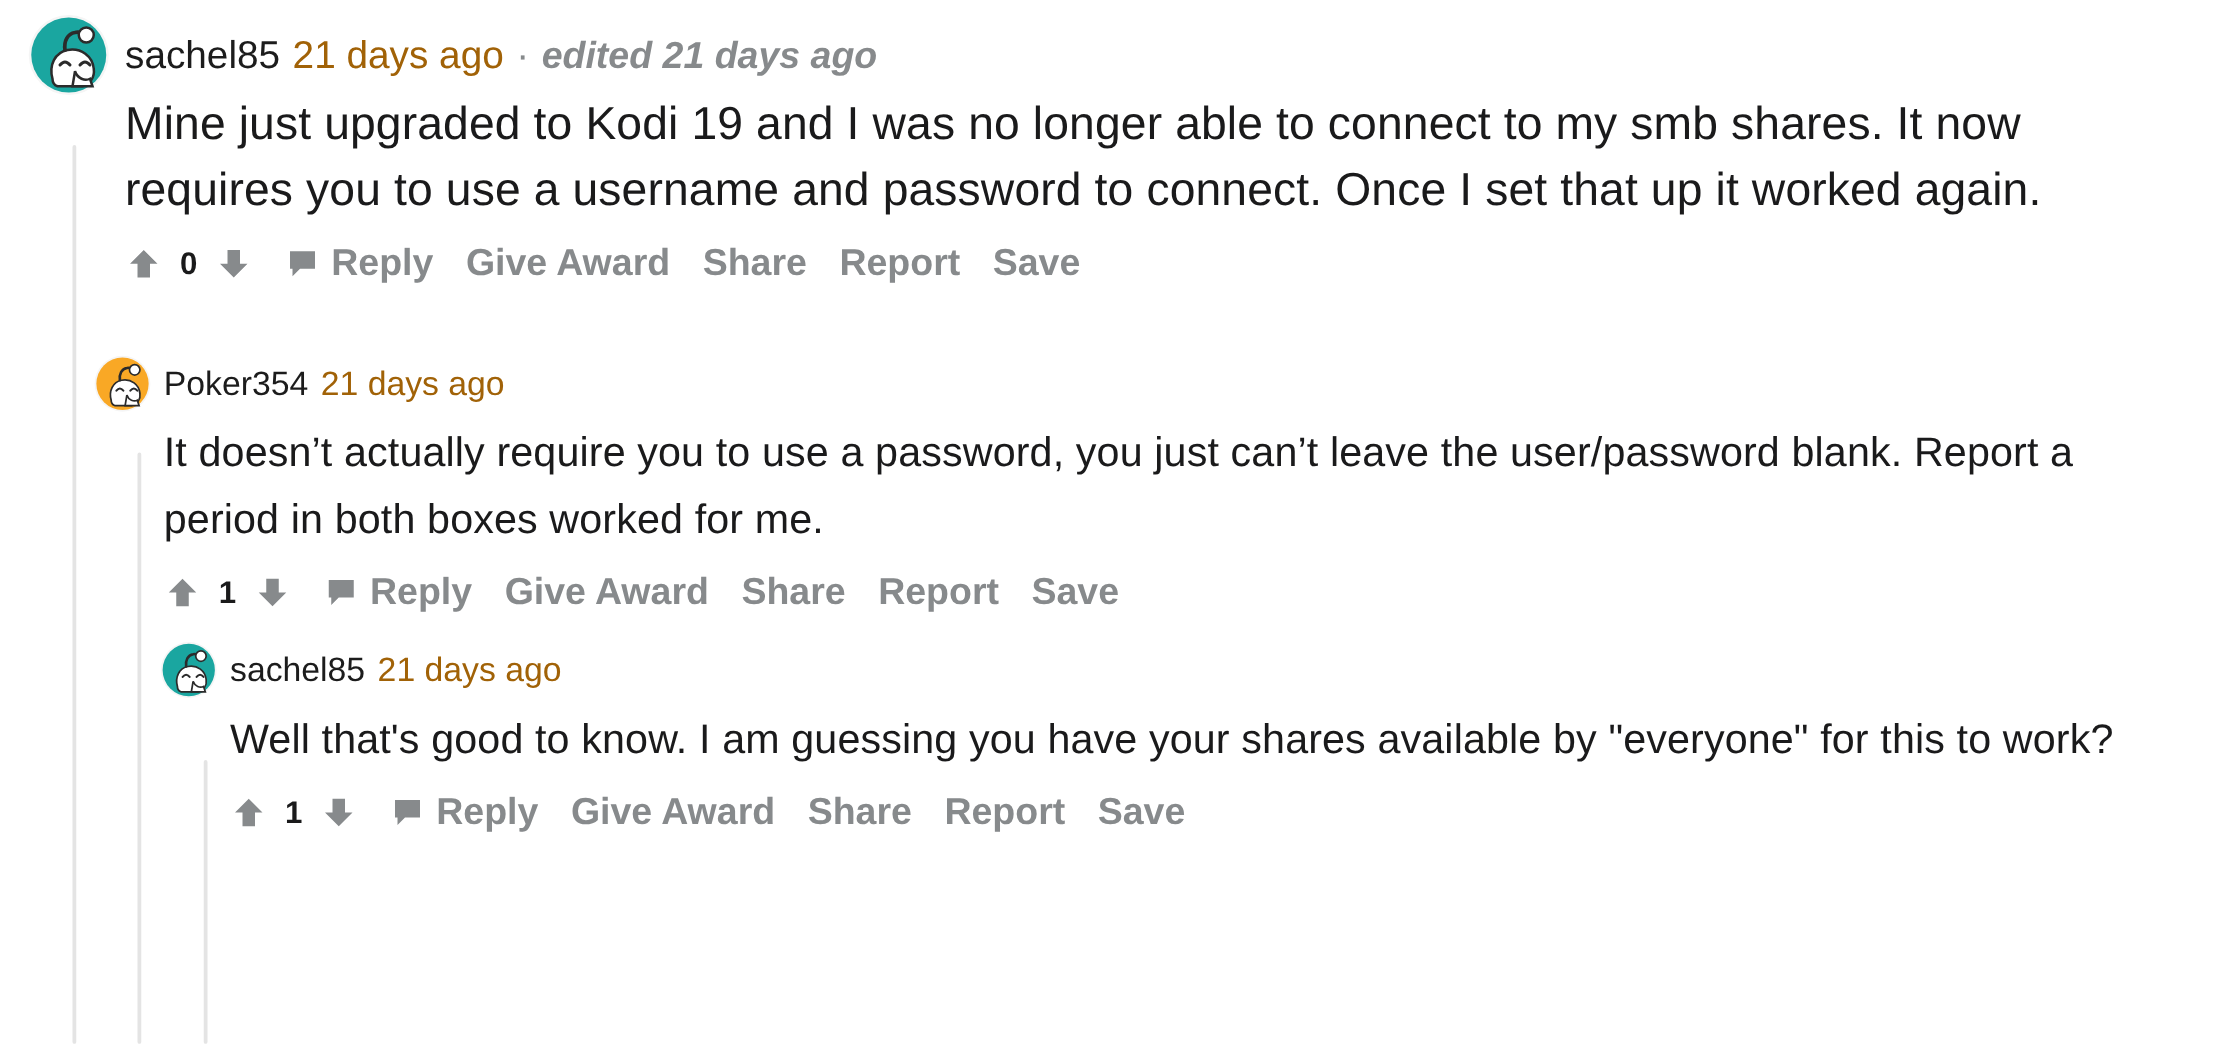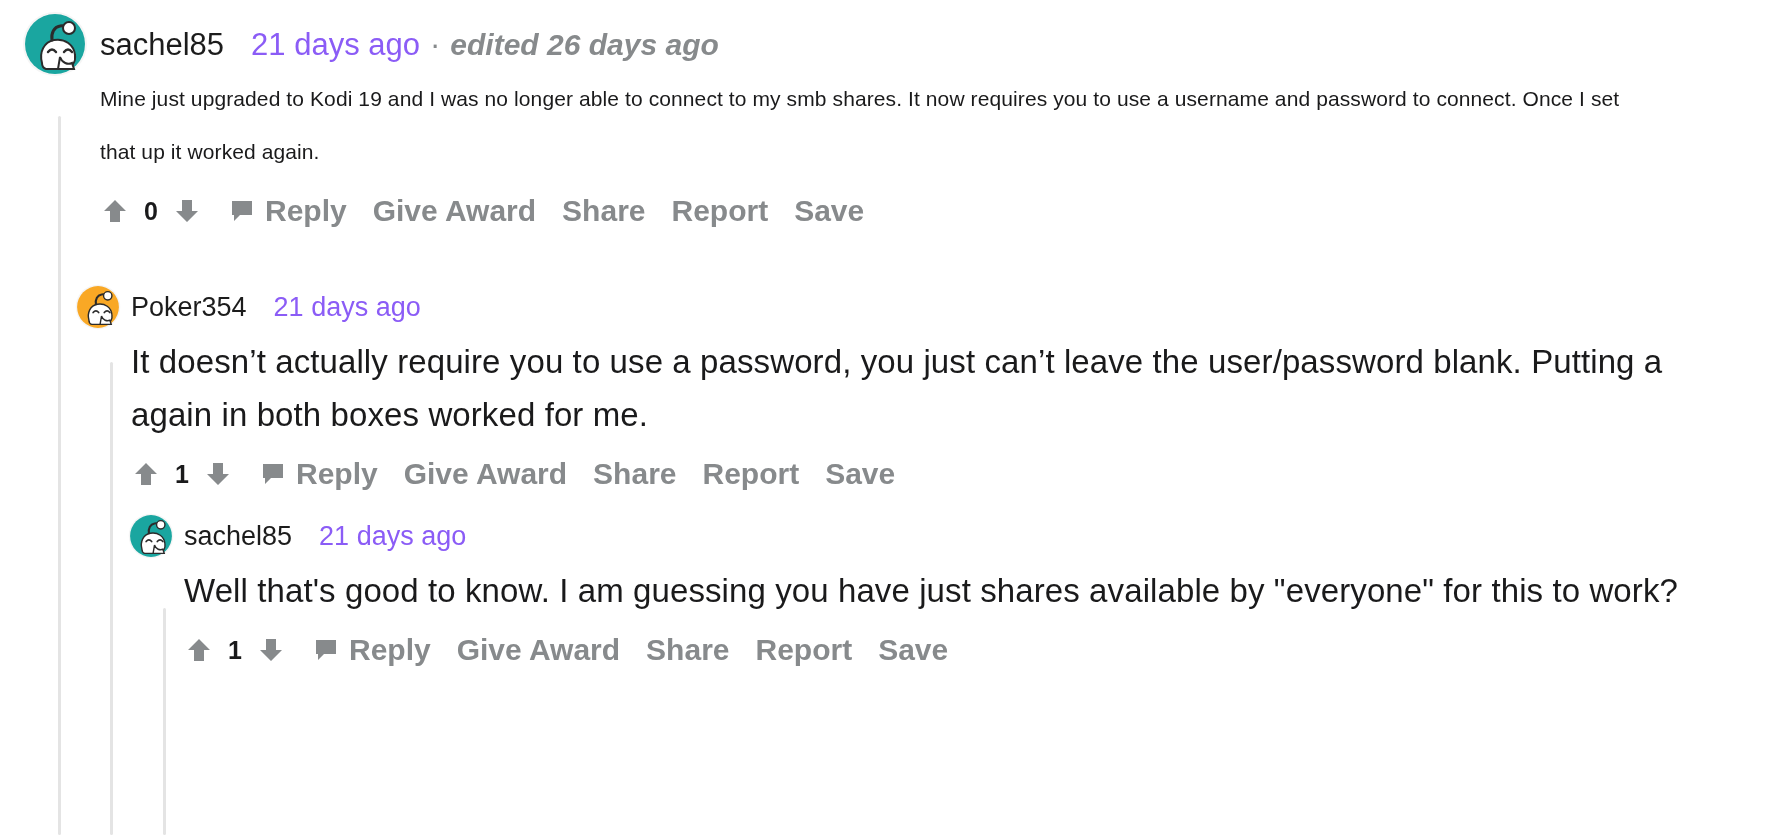--- a/index.html
+++ b/index.html
@@ -67,23 +67,23 @@
     justify-content: flex-end;
   }
   .username {
     color: #1c1c1c;
     font-weight: 400;
   }
   .c1 .username { font-size: 31px; }
   .c2 .username, .c3 .username { font-size: 27px; }
 
   .timeago {
-    color: #8b5cf6;
+    color: #a16207;
     font-weight: 400;
-    margin-left: 27px;
+    margin-left: 10px;
   }
   .c1 .timeago { font-size: 31px; }
   .c2 .timeago, .c3 .timeago { font-size: 27px; }
 
   .sep {
     color: #878a8c;
     margin-left: 10px;
     font-size: 31px;
   }
   .edited {
@@ -94,21 +94,21 @@
     font-size: 30px;
   }
 
   
   .c-body {
     color: #1a1a1b;
     font-weight: 400;
     letter-spacing: 0.1px;
   }
   .c1 .c-body {
-    font-size: 21px;
+    font-size: 37px;
     line-height: 53px;
     margin-left: 78px;
     margin-top: 6px;
     width: 1560px;
   }
   .c2 .c-body {
     font-size: 33px;
     line-height: 53px;
     margin-left: 56px;
     margin-top: 6px;
@@ -201,21 +201,21 @@
             <path d="M26 41 q4 -5 8 0" fill="none" stroke="#2b2b2b" stroke-width="2.4" stroke-linecap="round"></path>
             <path d="M42 41 q4 -5 8 0" fill="none" stroke="#2b2b2b" stroke-width="2.4" stroke-linecap="round"></path>
             <path d="M38 46 C40 52, 46 54, 50 52 L52 58 L36 58 Z" fill="#ffffff" stroke="#2b2b2b" stroke-width="2"></path>
           </g>
         </svg>
       </span>
       <span class="meta">
         <span class="username">sachel85</span>
         <span class="timeago">21 days ago</span>
         <span class="sep">·</span>
-        <span class="edited">edited 26 days ago</span>
+        <span class="edited">edited 21 days ago</span>
       </span>
     </div>
     <div class="c-body">Mine just upgraded to Kodi 19 and I was no longer able to connect to my smb shares. It now requires you to use a username and password to connect. Once I set that up it worked again.</div>
     <div class="c-actions">
       <span class="vote-group">
         <span class="arrow-btn">
           <svg viewBox="0 0 28 28" width="28" height="28">
               <path d="M14 3 L25 14 L19 14 L19 25 L9 25 L9 14 L3 14 Z" fill="#878a8c"></path>
             </svg>
         </span>
@@ -253,21 +253,21 @@
             <path d="M42 41 q4 -5 8 0" fill="none" stroke="#2b2b2b" stroke-width="2.4" stroke-linecap="round"></path>
             <path d="M38 46 C40 52, 46 54, 50 52 L52 58 L36 58 Z" fill="#ffffff" stroke="#2b2b2b" stroke-width="2"></path>
           </g>
         </svg>
       </span>
       <span class="meta">
         <span class="username">Poker354</span>
         <span class="timeago">21 days ago</span>
       </span>
     </div>
-    <div class="c-body">It doesn’t actually require you to use a password, you just can’t leave the user/password blank. Putting a again in both boxes worked for me.</div>
+    <div class="c-body">It doesn’t actually require you to use a password, you just can’t leave the user/password blank. Report a period in both boxes worked for me.</div>
     <div class="c-actions">
       <span class="vote-group">
         <span class="arrow-btn">
           <svg viewBox="0 0 28 28" width="28" height="28">
               <path d="M14 3 L25 14 L19 14 L19 25 L9 25 L9 14 L3 14 Z" fill="#878a8c"></path>
             </svg>
         </span>
         <span class="score">1</span>
         <span class="arrow-btn">
           <svg viewBox="0 0 28 28" width="28" height="28">
@@ -302,21 +302,21 @@
             <path d="M42 41 q4 -5 8 0" fill="none" stroke="#2b2b2b" stroke-width="2.4" stroke-linecap="round"></path>
             <path d="M38 46 C40 52, 46 54, 50 52 L52 58 L36 58 Z" fill="#ffffff" stroke="#2b2b2b" stroke-width="2"></path>
           </g>
         </svg>
       </span>
       <span class="meta">
         <span class="username">sachel85</span>
         <span class="timeago">21 days ago</span>
       </span>
     </div>
-    <div class="c-body">Well that's good to know. I am guessing you have just shares available by "everyone" for this to work?</div>
+    <div class="c-body">Well that's good to know. I am guessing you have your shares available by "everyone" for this to work?</div>
     <div class="c-actions">
       <span class="vote-group">
         <span class="arrow-btn">
           <svg viewBox="0 0 28 28" width="28" height="28">
               <path d="M14 3 L25 14 L19 14 L19 25 L9 25 L9 14 L3 14 Z" fill="#878a8c"></path>
             </svg>
         </span>
         <span class="score">1</span>
         <span class="arrow-btn">
           <svg viewBox="0 0 28 28" width="28" height="28">

